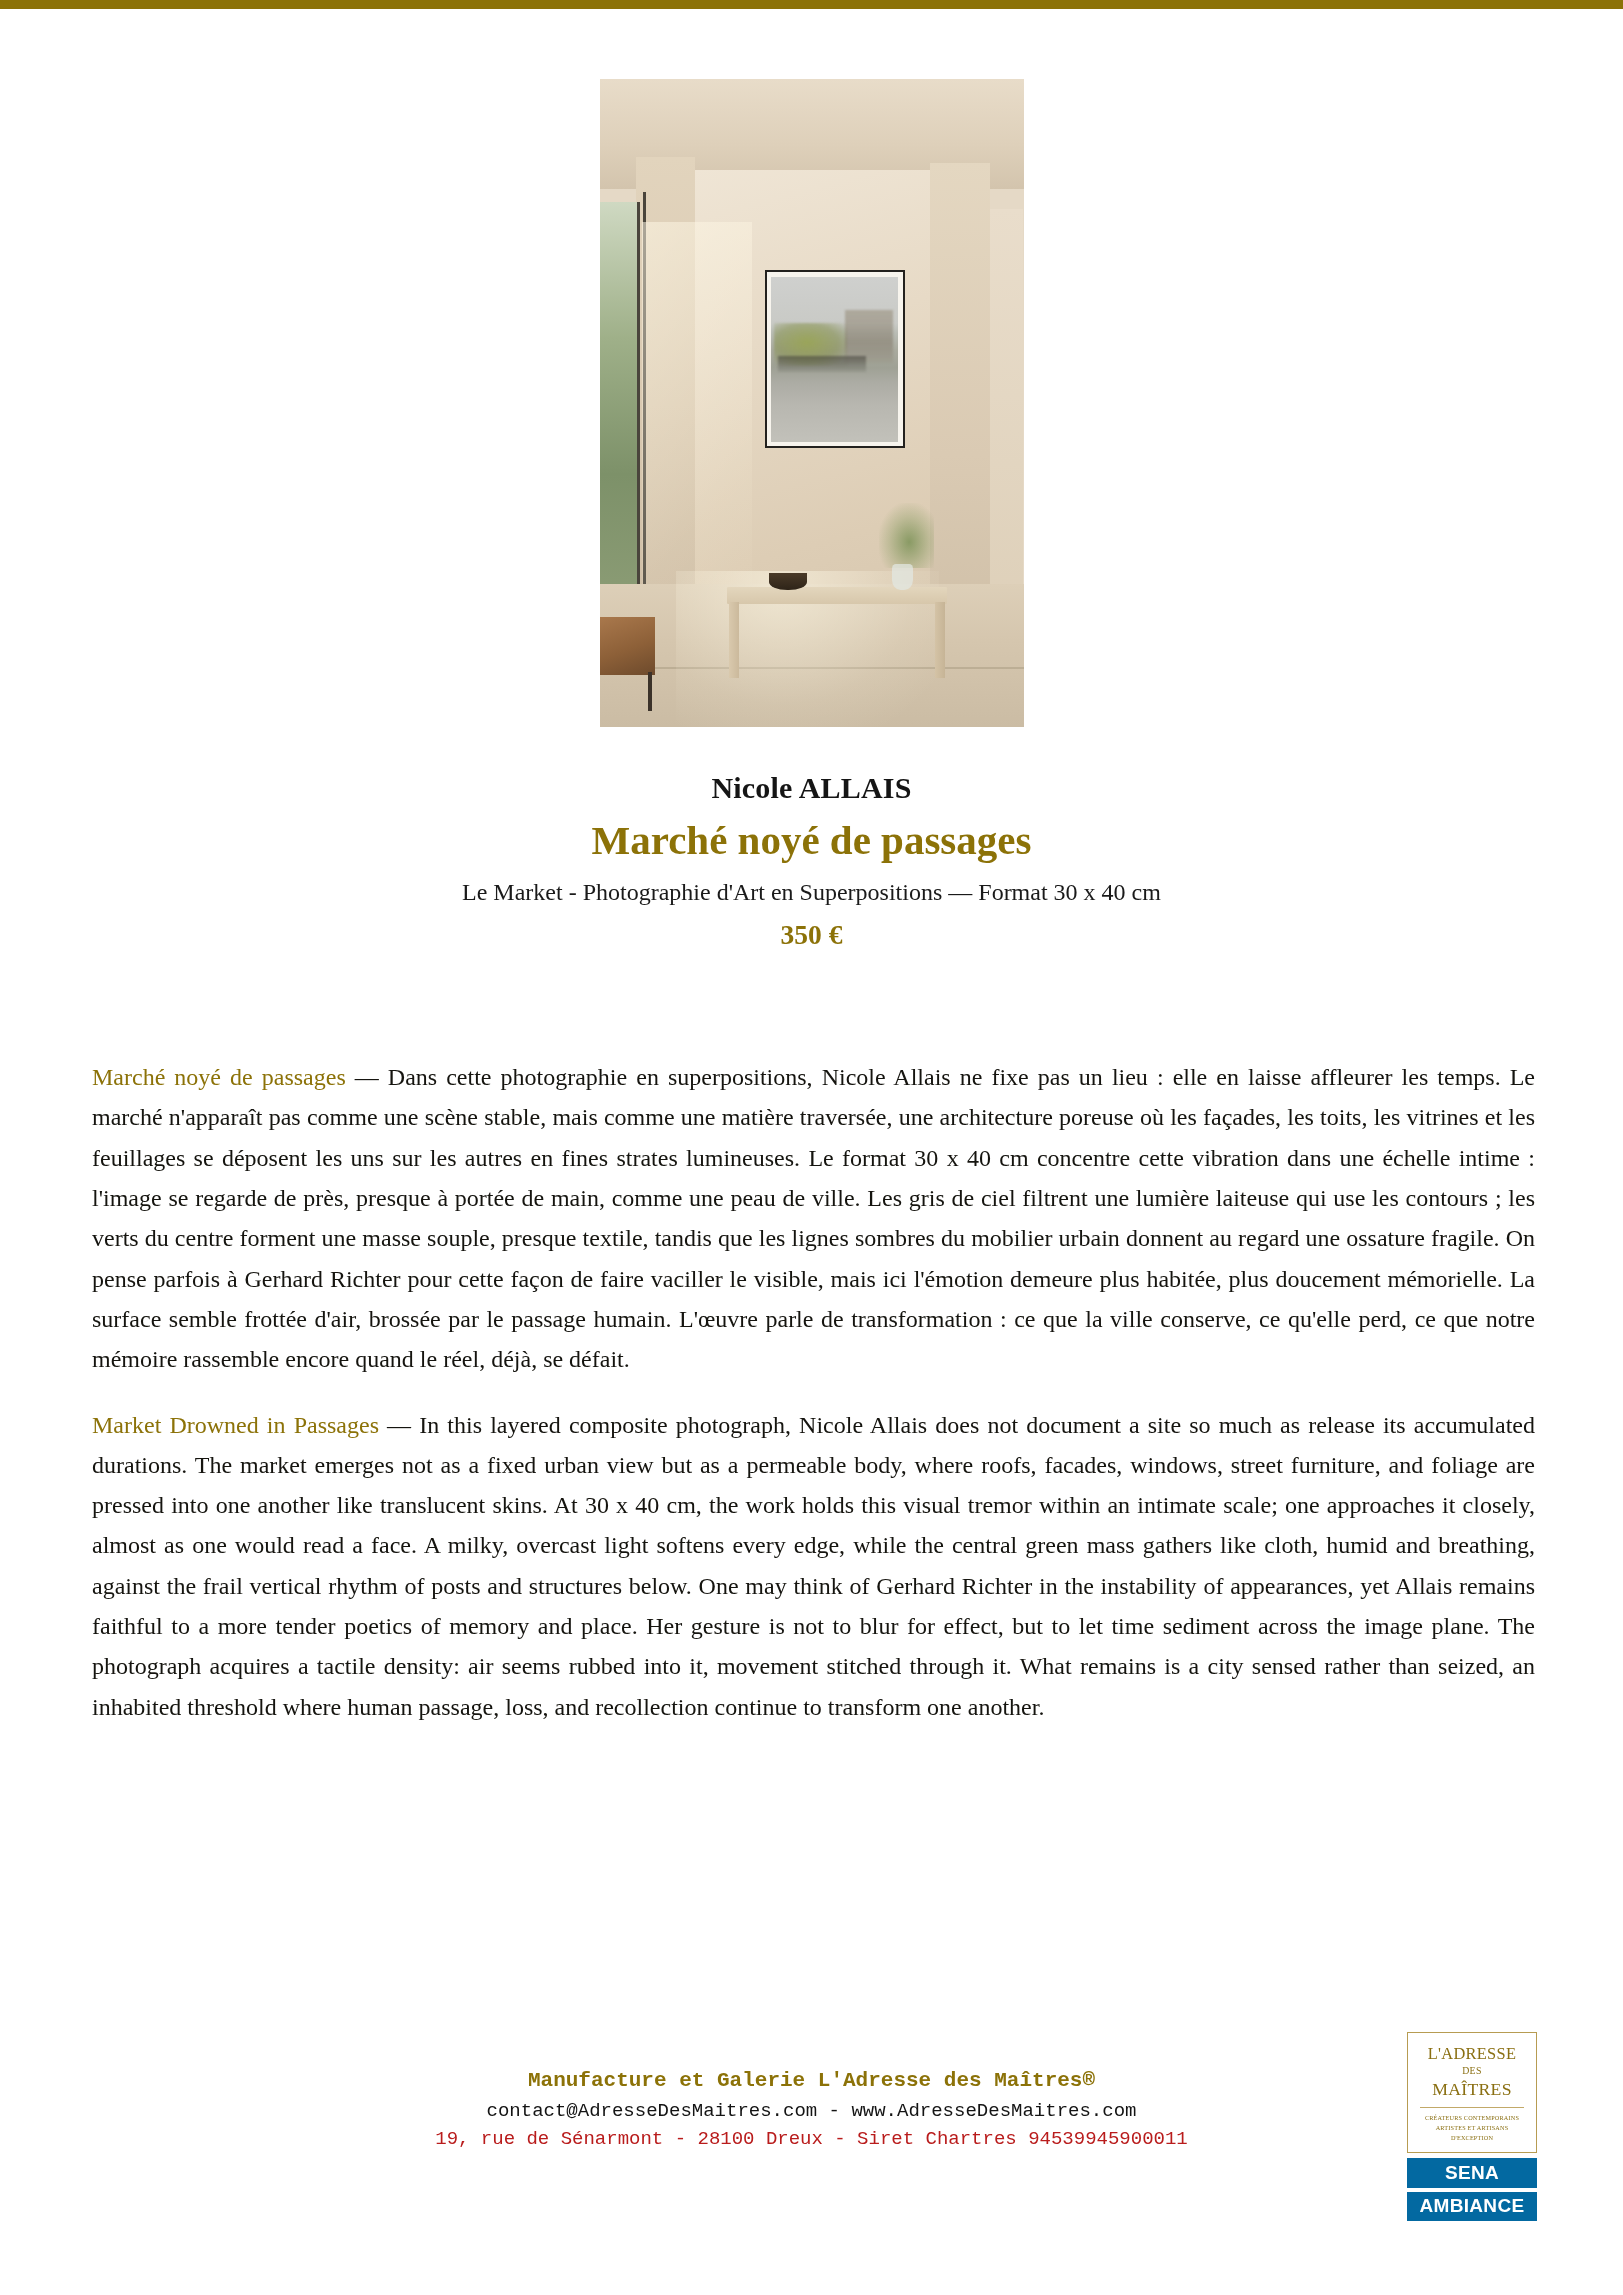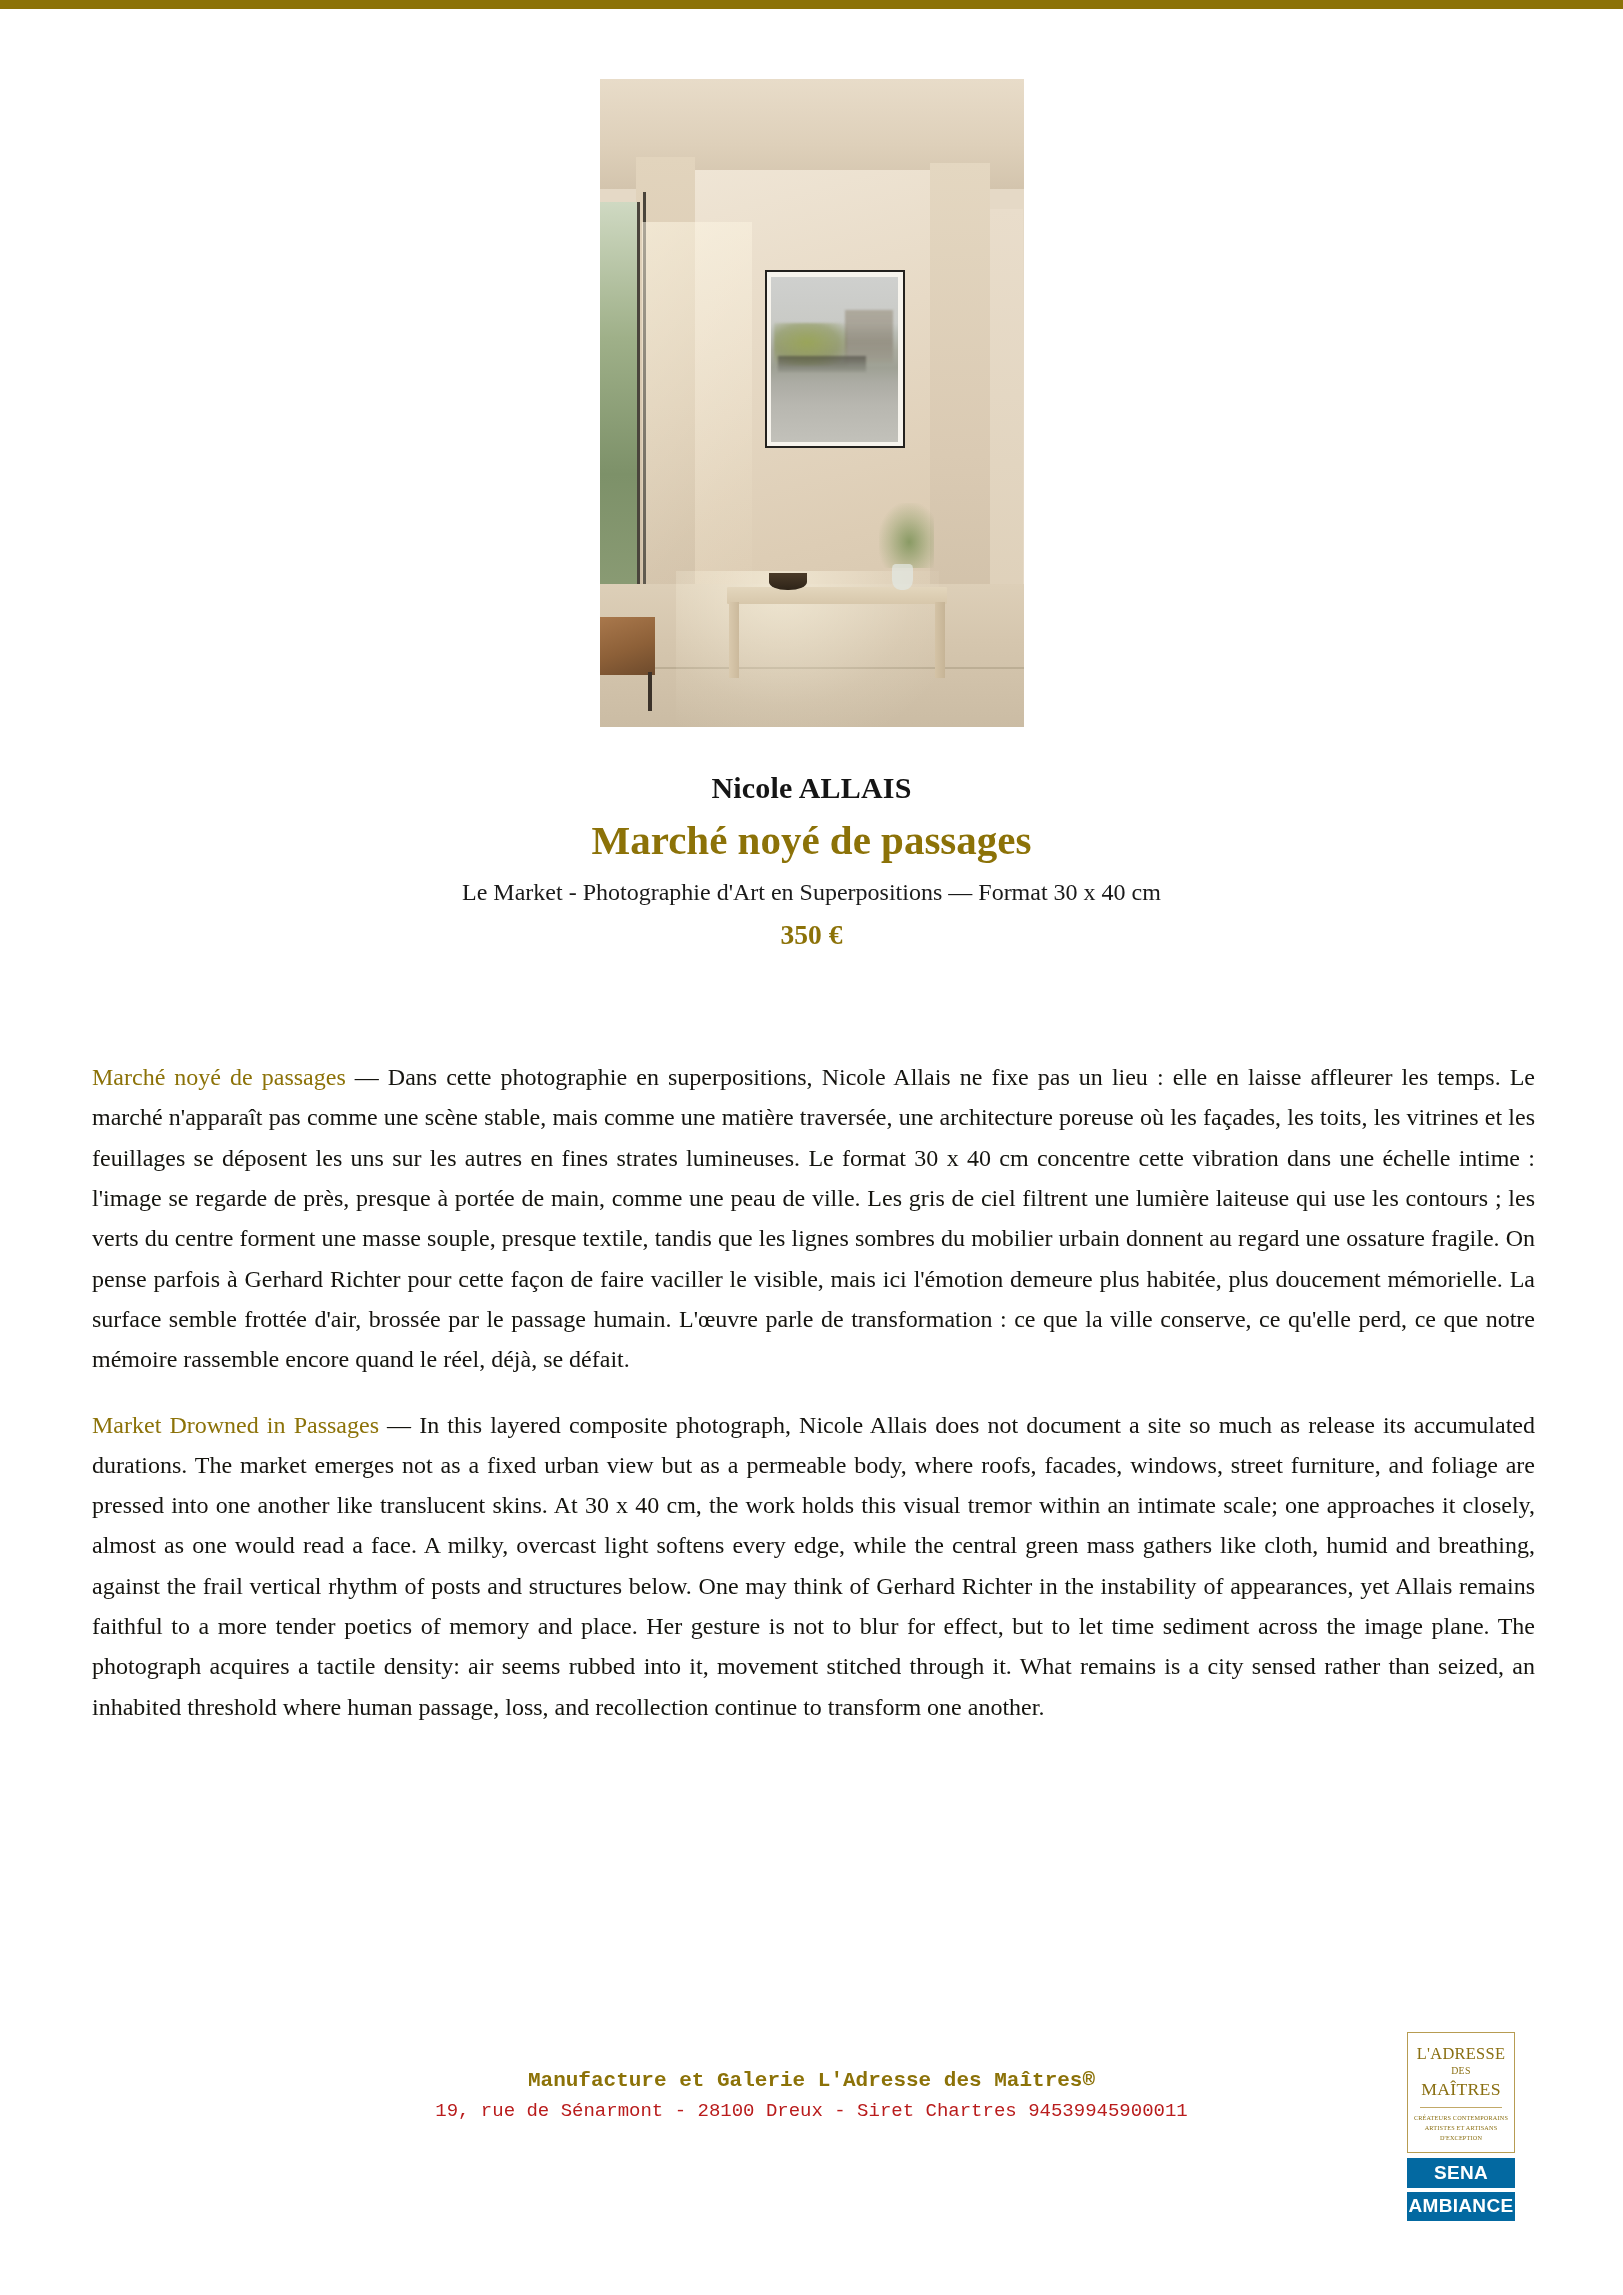--- a/index.html
+++ b/index.html
@@ -247,21 +247,21 @@
     font-size: 19px;
     color: #b91c1c;
     line-height: 1.5;
   }
 
   
   .brand {
     position: absolute;
     top: 2032px;
     left: 1407px;
-    width: 108px;
+    width: 130px;
   }
   .brand-card {
     border: 1.3px solid #b79c52;
     background: #ffffff;
     padding: 10.5px 5.2px 9.2px;
     text-align: center;
     font-family: "Liberation Serif", serif;
     color: #8a6f12;
   }
   .brand-l1 {
@@ -344,20 +344,21 @@
   <div class="artwork-price">350 €</div>
 </div>
 
 <div class="body-block">
   <p class="para"><span class="lead">Marché noyé de passages</span><span> — </span><span>Dans cette photographie en superpositions, Nicole Allais ne fixe pas un lieu : elle en laisse affleurer les temps. Le marché n'apparaît pas comme une scène stable, mais comme une matière traversée, une architecture poreuse où les façades, les toits, les vitrines et les feuillages se déposent les uns sur les autres en fines strates lumineuses. Le format 30 x 40 cm concentre cette vibration dans une échelle intime : l'image se regarde de près, presque à portée de main, comme une peau de ville. Les gris de ciel filtrent une lumière laiteuse qui use les contours ; les verts du centre forment une masse souple, presque textile, tandis que les lignes sombres du mobilier urbain donnent au regard une ossature fragile. On pense parfois à Gerhard Richter pour cette façon de faire vaciller le visible, mais ici l'émotion demeure plus habitée, plus doucement mémorielle. La surface semble frottée d'air, brossée par le passage humain. L'œuvre parle de transformation : ce que la ville conserve, ce qu'elle perd, ce que notre mémoire rassemble encore quand le réel, déjà, se défait.</span></p>
   <p class="para"><span class="lead">Market Drowned in Passages</span><span> — </span><span>In this layered composite photograph, Nicole Allais does not document a site so much as release its accumulated durations. The market emerges not as a fixed urban view but as a permeable body, where roofs, facades, windows, street furniture, and foliage are pressed into one another like translucent skins. At 30 x 40 cm, the work holds this visual tremor within an intimate scale; one approaches it closely, almost as one would read a face. A milky, overcast light softens every edge, while the central green mass gathers like cloth, humid and breathing, against the frail vertical rhythm of posts and structures below. One may think of Gerhard Richter in the instability of appearances, yet Allais remains faithful to a more tender poetics of memory and place. Her gesture is not to blur for effect, but to let time sediment across the image plane. The photograph acquires a tactile density: air seems rubbed into it, movement stitched through it. What remains is a city sensed rather than seized, an inhabited threshold where human passage, loss, and recollection continue to transform one another.</span></p>
 </div>
 
 <div class="footer">
   <div class="f-line1">Manufacture et Galerie L'Adresse des Maîtres®</div>
+  <div class="f-line2">contact@AdresseDesMaitres.com - www.AdresseDesMaitres.com</div>
   <div class="f-line4">19, rue de Sénarmont - 28100 Dreux - Siret Chartres 94539945900011</div>
 </div>
 
 <div class="brand">
   <div class="brand-card">
     <div class="brand-l1">L'ADRESSE</div>
     <div class="brand-l2">DES</div>
     <div class="brand-l3">MAÎTRES</div>
     <div class="brand-rule"></div>
     <div class="brand-sub">CRÉATEURS CONTEMPORAINS</div>

